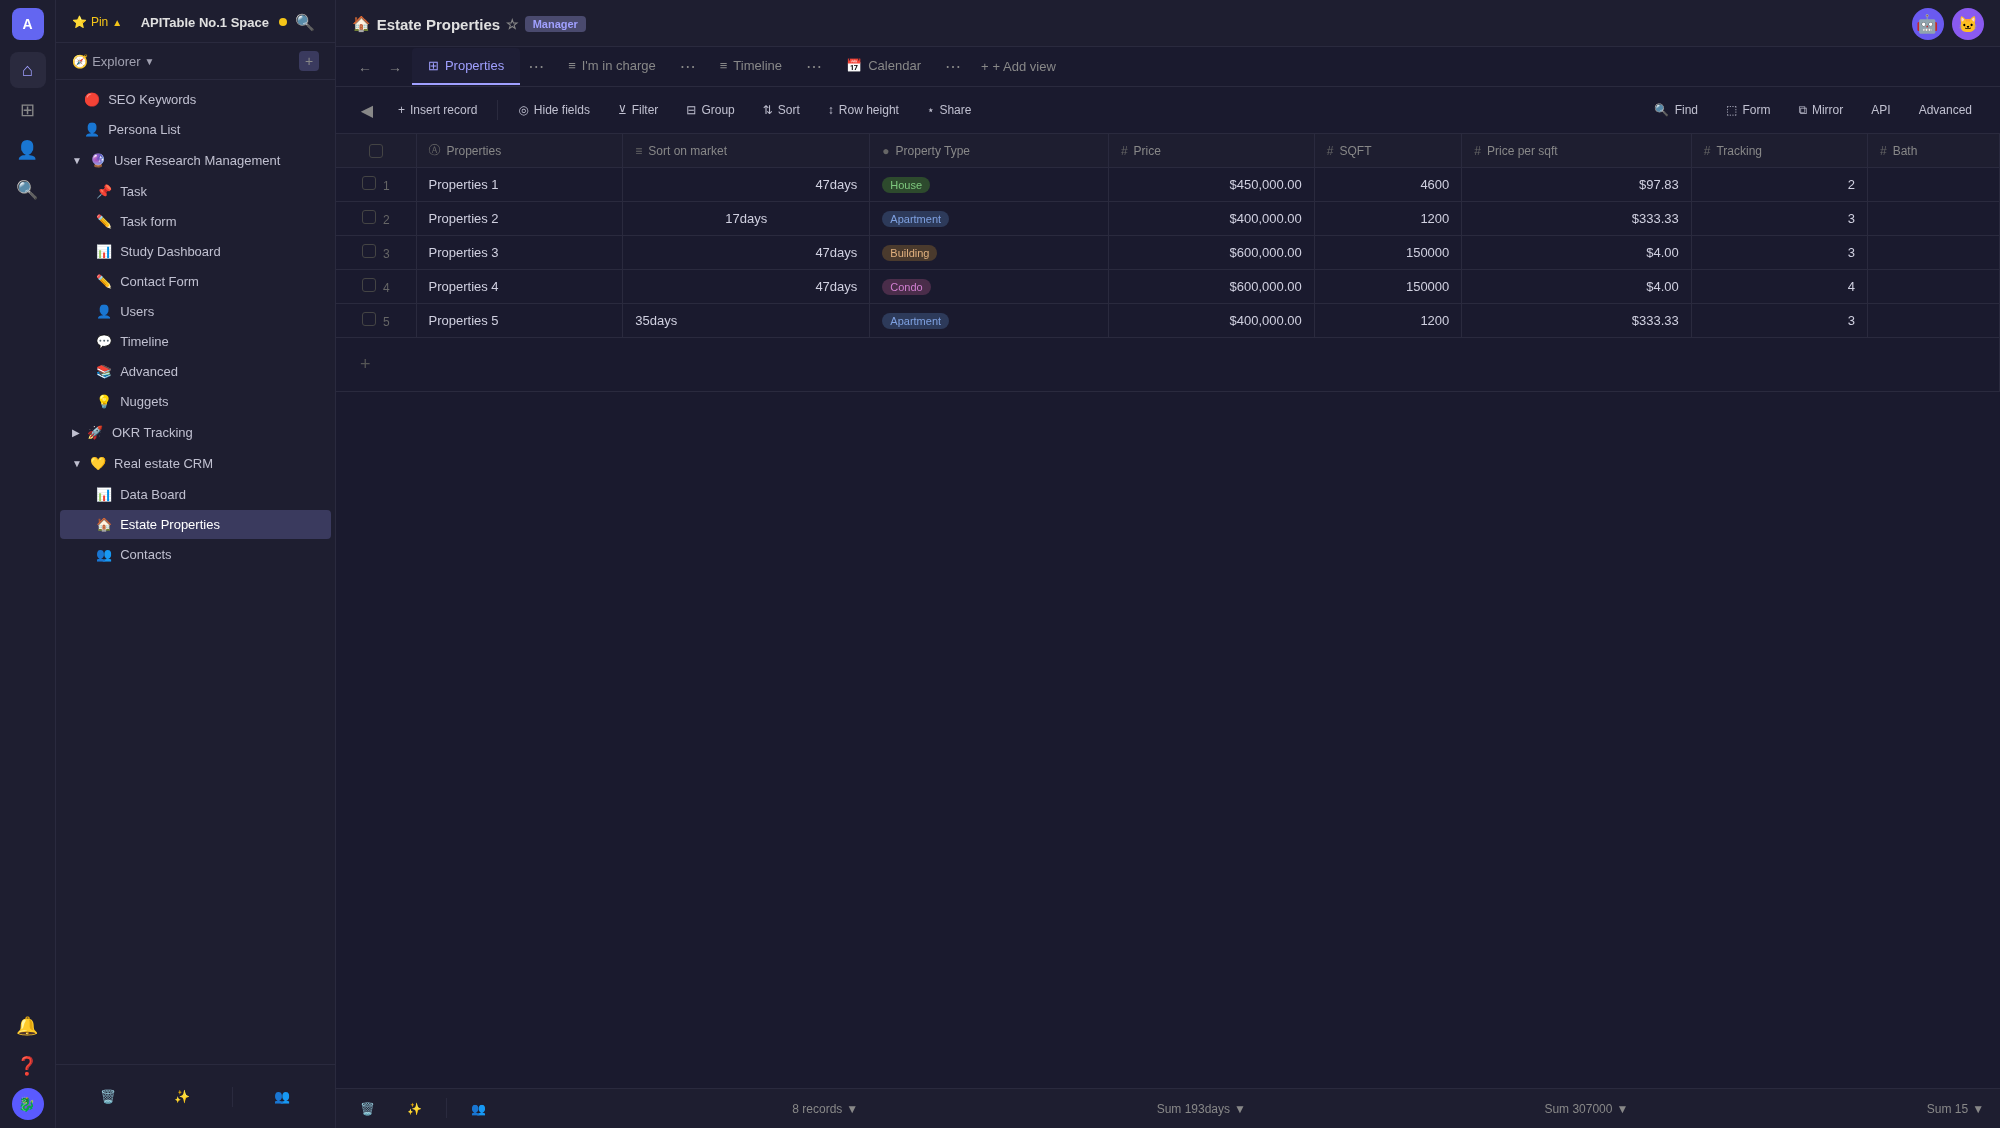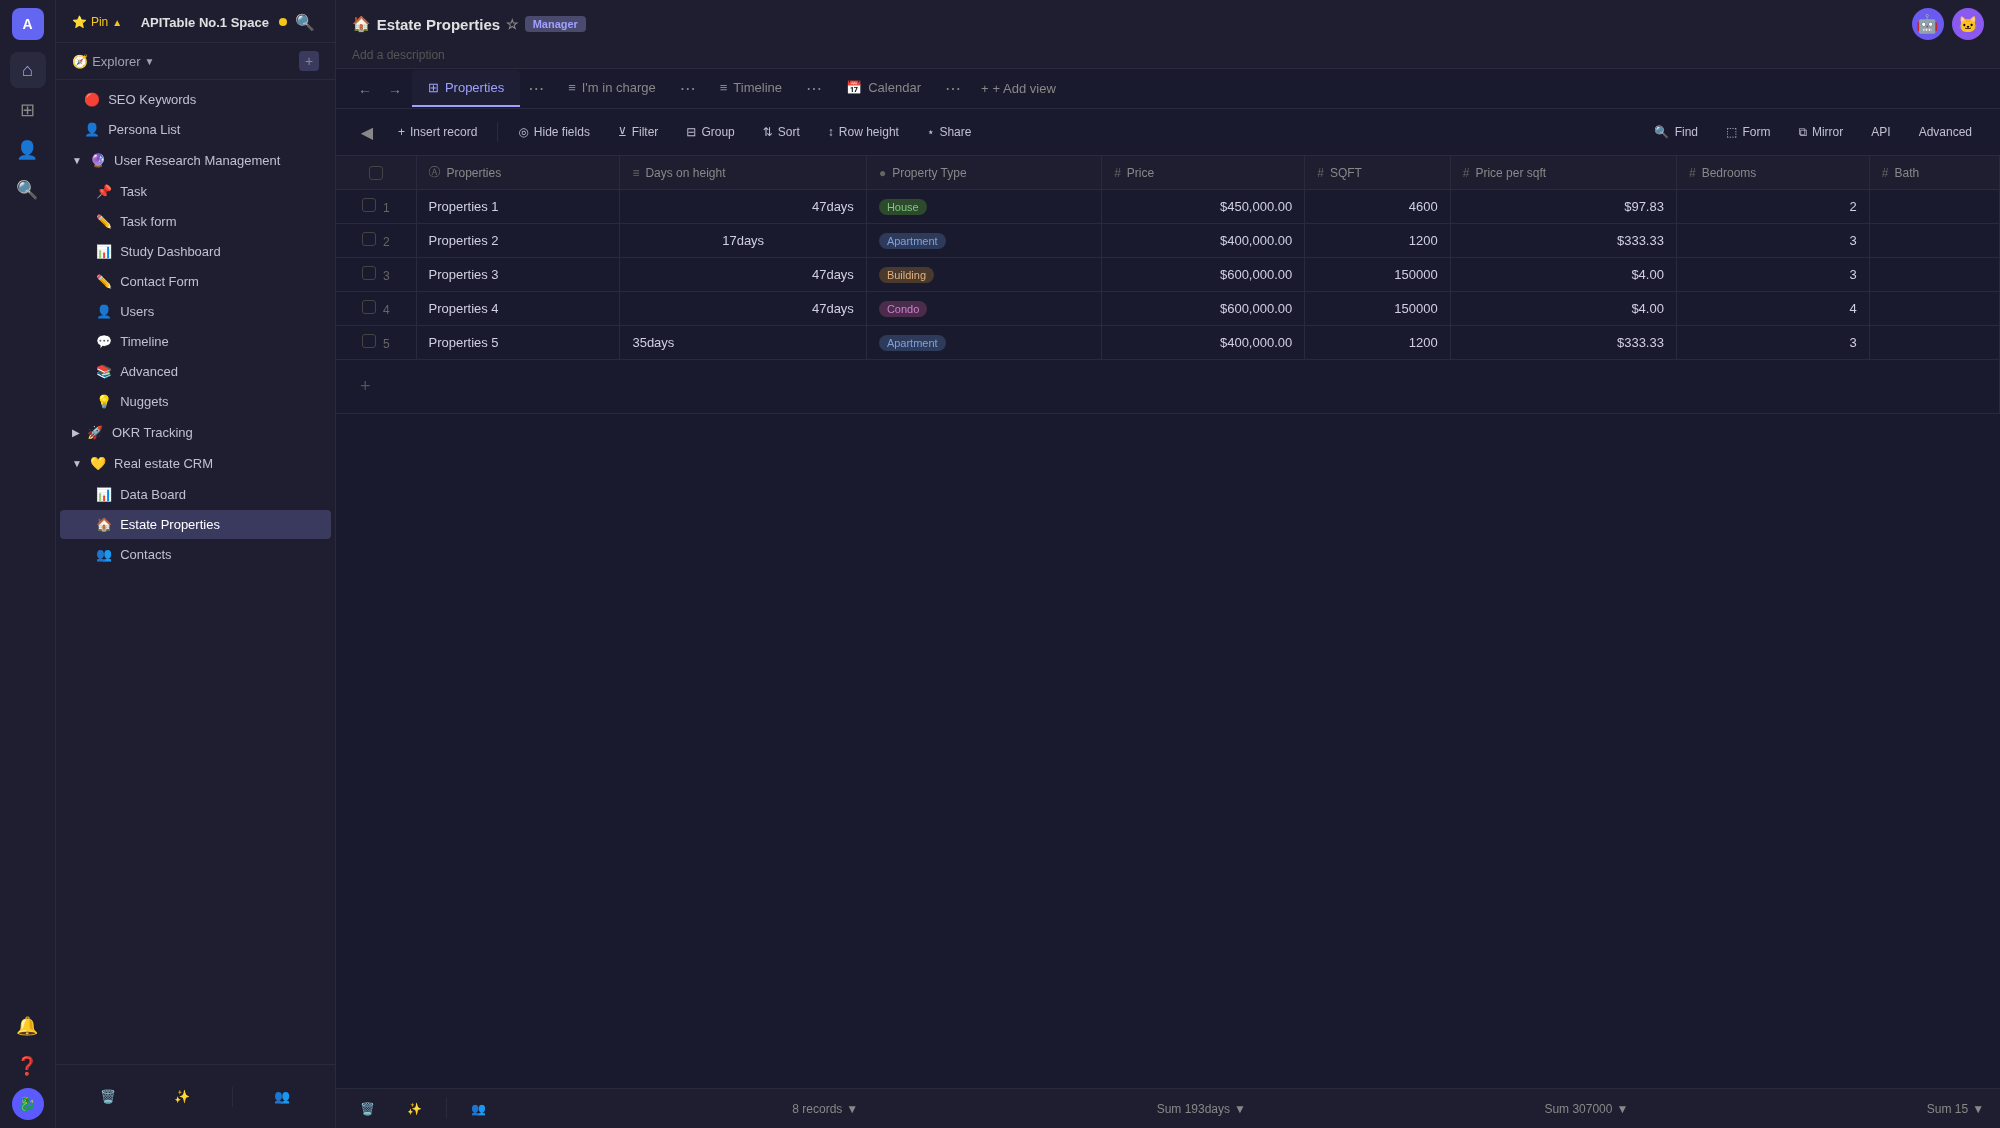--- a/index.html
+++ b/index.html
@@ -215,23 +215,20 @@
         <span>🏠</span>
         <span style="font-size:15px;font-weight:600;color:#e0e0e0;">Estate Properties</span>
         <span style="color:#888;font-size:14px;">☆</span>
         <div class="manager-badge">Manager</div>
       </div>
       <div style="flex:1;"></div>
       <div class="top-right-icons">
         <div class="avatar-robot">🤖</div>
         <div class="avatar-robot" style="background:#8a5af0;font-size:16px;">🐱</div>
       </div>
-    </div>
-    <div class="header-row2">
-      <span class="header-desc-text">Add a description</span>
     </div>
   </div>
 
   <div class="view-tabs">
 
     <div class="nav-arrows">
       <div class="nav-arrow">←</div>
       <div class="nav-arrow">→</div>
     </div>
     <div class="view-tab active">
@@ -325,21 +322,21 @@
           </th>
           <th>
             <div class="th-content">
               <span class="th-icon">Ⓐ</span>
               <span>Properties</span>
             </div>
           </th>
           <th>
             <div class="th-content">
               <span class="th-icon">≡</span>
-              <span>Days on height</span>
+              <span>Sort on market</span>
             </div>
           </th>
           <th>
             <div class="th-content">
               <span class="th-icon">●</span>
               <span>Property Type</span>
             </div>
           </th>
           <th>
             <div class="th-content">
@@ -355,21 +352,21 @@
           </th>
           <th>
             <div class="th-content">
               <span class="th-icon">#</span>
               <span>Price per sqft</span>
             </div>
           </th>
           <th>
             <div class="th-content">
               <span class="th-icon">#</span>
-              <span>Bedrooms</span>
+              <span>Tracking</span>
             </div>
           </th>
           <th>
             <div class="th-content">
               <span class="th-icon">#</span>
               <span>Bath</span>
             </div>
           </th>
         </tr>
       </thead>

